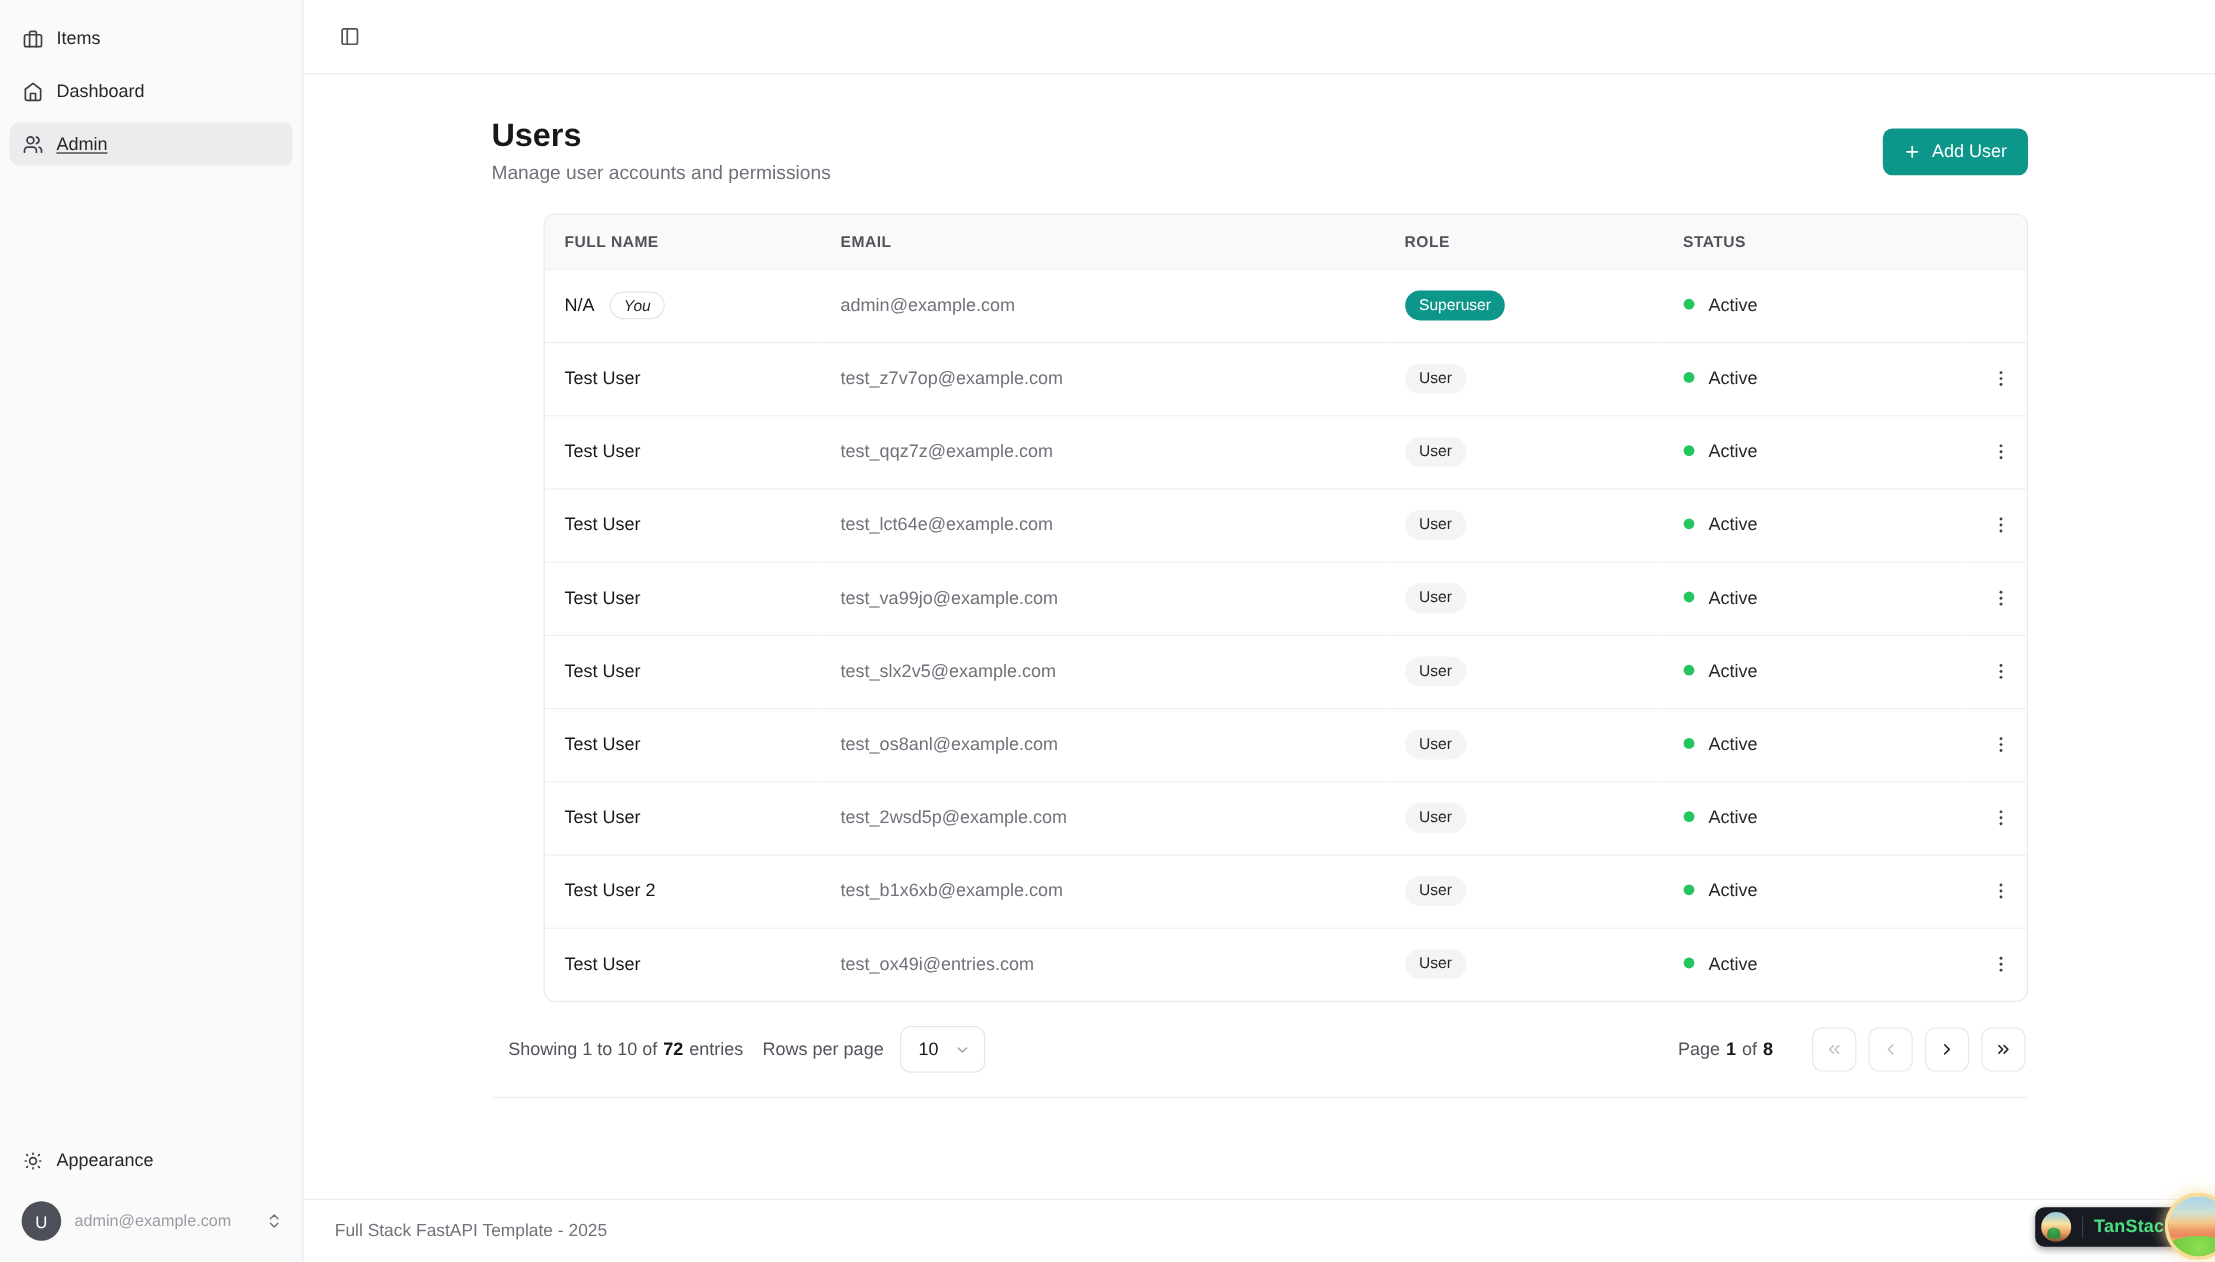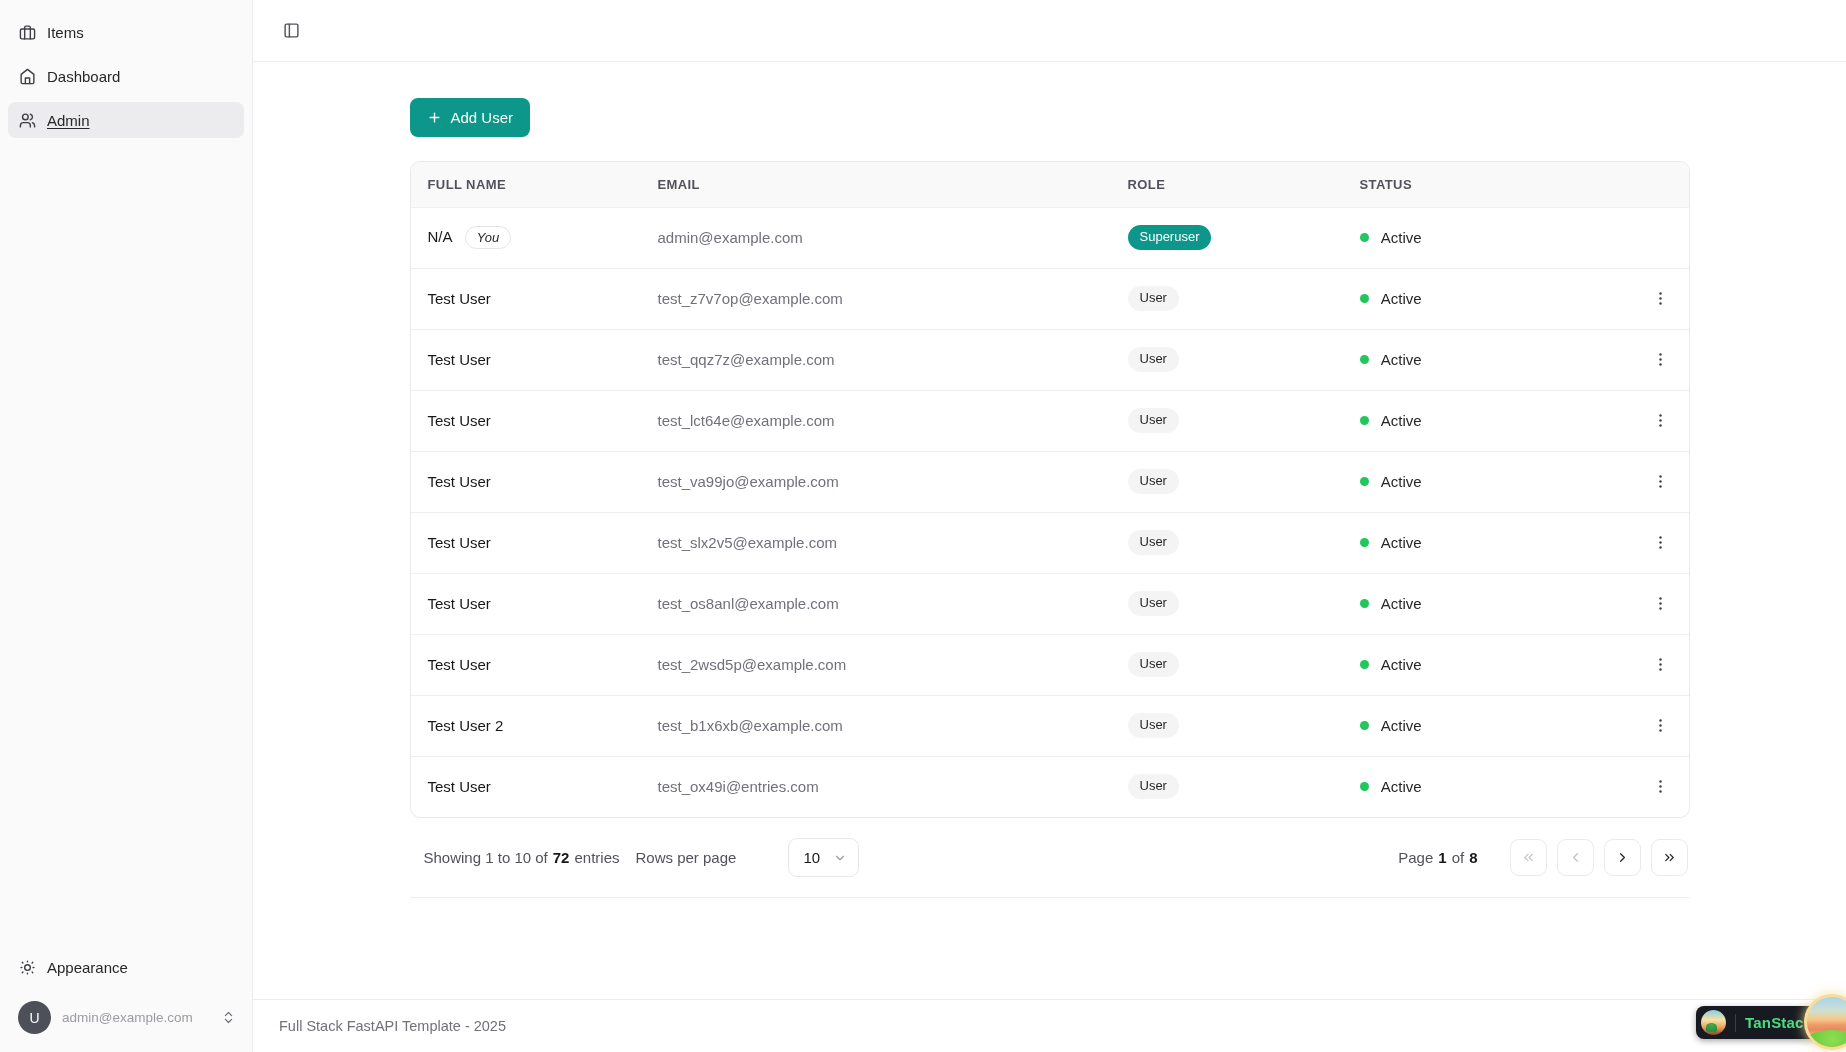--- a/index.html
+++ b/index.html
@@ -35,42 +35,42 @@
   .main{flex:1;display:flex;flex-direction:column;min-width:0;}
   .topbar{height:62px;min-height:62px;border-bottom:1px solid #ededf0;display:flex;align-items:center;padding:0 26px;}
   .toggle-btn{background:none;border:none;padding:4px;cursor:pointer;color:#52525b;display:flex;}
   .content{width:1280px;margin:0 auto;display:flex;flex-direction:column;}
   .page-header{display:flex;align-items:center;justify-content:space-between;margin-top:36px;}
   .page-title{font-size:27px;font-weight:700;color:#18181b;margin:0;}
   .page-subtitle{color:var(--muted);font-size:16px;margin-top:7px;}
   .add-btn{display:flex;align-items:center;gap:9px;background:var(--accent);color:#fff;border:none;border-radius:8px;height:39px;padding:0 17px;font-size:15px;font-family:inherit;cursor:pointer;}
 
   
-  .table-card{margin-top:24px;border:1px solid var(--border);border-radius:10px;overflow:hidden;}
+  .table-card{margin-top:24px;border:1px solid var(--border);border-radius:10px;overflow:hidden;margin-left:43px;}
   table{width:100%;border-collapse:collapse;table-layout:fixed;}
   col.c-name{width:230px;} col.c-email{width:470px;} col.c-role{width:232px;} col.c-status{width:250px;} col.c-actions{width:auto;}
   thead th{background:#f9f9fa;height:45px;text-align:left;font-size:13px;font-weight:700;color:#52525b;letter-spacing:.4px;padding:0 0 0 17px;}
   tbody td{height:61px;border-top:1px solid #efeff1;padding:0 0 0 17px;vertical-align:middle;font-size:15px;}
   .name-cell{color:#18181b;}
   .you-badge{display:inline-block;margin-left:9px;border:1px solid #e4e4e7;background:#fff;border-radius:999px;padding:3px 11px;font-size:13px;color:#27272a;font-style:italic;}
   .email-cell span{color:var(--muted);}
   .badge{display:inline-block;border-radius:999px;padding:4px 12px;font-size:13px;line-height:1.3;}
   .badge-solid{background:var(--accent);color:#fff;}
   .badge-subtle{background:#f4f4f5;color:#27272a;}
   .status-cell{white-space:nowrap;}
   .status-dot{display:inline-block;width:9px;height:9px;border-radius:50%;background:var(--green);margin-right:9px;vertical-align:1px;}
   .actions-cell{text-align:right;padding-right:14px !important;}
   .menu-btn{background:none;border:none;padding:6px;cursor:pointer;color:#3f3f46;display:inline-flex;border-radius:6px;}
 
   
   .pagination{display:flex;align-items:center;height:80px;border-bottom:1px solid #ededf0;color:#3f3f46;font-size:15px;}
   .showing{display:flex;gap:5px;padding-left:14px;color:#52525b;}
   .showing b,.pageinfo b{color:#18181b;font-weight:700;}
   .rpp{display:flex;align-items:center;gap:14px;margin-left:16px;color:#52525b;}
-  .select{display:flex;align-items:center;justify-content:space-between;gap:10px;width:71px;height:39px;border:1px solid #e7e7ea;border-radius:9px;padding:0 11px 0 14px;background:#fff;cursor:pointer;color:#18181b;margin-left:38px;}
+  .select{display:flex;align-items:center;justify-content:space-between;gap:10px;width:71px;height:39px;border:1px solid #e7e7ea;border-radius:9px;padding:0 11px 0 14px;background:#fff;cursor:pointer;color:#18181b;}
   .pager{margin-left:auto;display:flex;align-items:center;gap:10px;padding-right:2px;}
   .pageinfo{display:flex;gap:5px;color:#52525b;margin-right:22px;text-align:right;}
   .pg-btn{width:37px;height:37px;border:1px solid #eaeaed;border-radius:9px;background:#fff;display:flex;align-items:center;justify-content:center;cursor:pointer;color:#27272a;padding:0;}
   .pg-btn.disabled{color:#c3c3c9;cursor:default;}
 
   
   .footer{margin-top:auto;border-top:1px solid #ededf0;height:53px;min-height:53px;display:flex;align-items:center;padding:0 26px;color:var(--muted);font-size:14.5px;}
 
   
   .devtools{position:absolute;right:0;bottom:8px;height:54px;width:150px;}
@@ -146,20 +146,24 @@
       <button class="toggle-btn">
         <svg width="17" height="17" viewBox="0 0 24 24" fill="none" stroke="currentColor" stroke-width="2" stroke-linecap="round" stroke-linejoin="round">
             <rect x="3" y="3" width="18" height="18" rx="2"></rect>
             <line x1="9" y1="3" x2="9" y2="21"></line>
           </svg>
       </button>
     </div>
 
     <div class="content">
       <div class="page-header">
+        <div>
+          <h1 class="page-title">Users</h1>
+          <div class="page-subtitle">Manage user accounts and permissions</div>
+        </div>
         <button class="add-btn">
           <svg width="15" height="15" viewBox="0 0 24 24" fill="none" stroke="#fff" stroke-width="2.2" stroke-linecap="round">
               <line x1="12" y1="5" x2="12" y2="19"></line>
               <line x1="5" y1="12" x2="19" y2="12"></line>
             </svg>
           <span>Add User</span>
         </button>
       </div>
 
       <div class="table-card">

